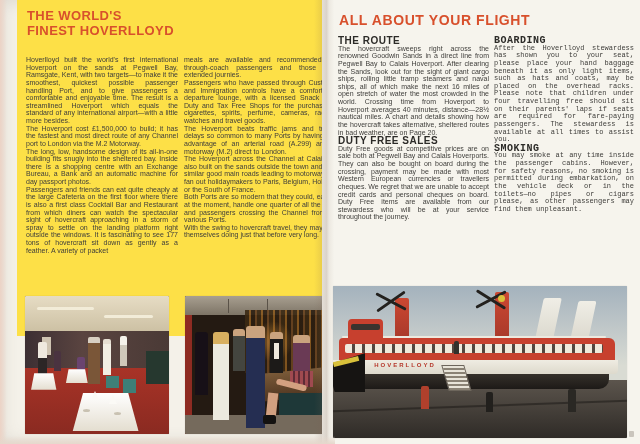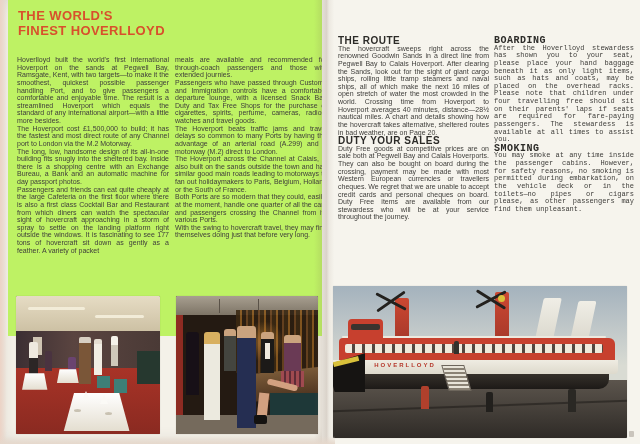--- a/index.html
+++ b/index.html
@@ -8,21 +8,21 @@
     background:#f4f1e9;
     font-family:"Liberation Sans","DejaVu Sans",sans-serif;
     box-shadow:inset 0 0 18px rgba(90,70,60,.18);
   }
   .abs{position:absolute;}
   
   .edge-left{left:0;top:0;width:7px;height:444px;background:linear-gradient(90deg,#ecd3c6,rgba(244,241,233,0));}
   .edge-bottom{left:0;bottom:0;width:335px;height:8px;background:linear-gradient(0deg,#e6d8cc,rgba(244,241,233,0));}
   .gutter{left:314px;top:0;width:26px;height:444px;
     background:linear-gradient(90deg,rgba(0,0,0,0),rgba(120,95,80,.22) 48%,rgba(150,130,115,.10) 58%,rgba(0,0,0,0) 78%);}
-  .page-left{left:8px;top:0;width:322px;height:336px;background:#bef264;}
+  .page-left{left:17px;top:0;width:322px;height:336px;background:#fde047;}
   .page-right{left:322px;top:0;width:318px;height:444px;background:#f6f4ed;}
   
   .title{color:#d8502c;font-weight:bold;letter-spacing:.4px;line-height:15px;font-size:13px;}
   .title-right{color:#d8502c;font-weight:bold;letter-spacing:.6px;font-size:14px;}
   
   .col{font-size:7px;line-height:7.62px;color:#3e3d3a;text-align:justify;}
   .col p{margin:0;}
   .sec-h{font-size:10px;font-weight:bold;color:#2c2b28;letter-spacing:.5px;margin:0;padding-top:1px;}
   
   .photo{overflow:hidden;border-radius:1px;box-shadow:0 0 1px rgba(0,0,0,.3);}
@@ -146,25 +146,26 @@
       <div class="abs" style="left:63%;top:34%;width:3%;height:12%;background:#efe9dd;"></div>
       <div class="abs" style="left:76%;top:28%;width:12%;height:30%;background:linear-gradient(#caa37e 20%,#6a3a55 20%);border-radius:3px 3px 0 0;"></div>
       <div class="abs" style="left:74%;top:54%;width:16%;height:12%;background:repeating-linear-gradient(90deg,#a04a50 0 3px,#5e2c36 3px 5px);"></div>
       <div class="abs" style="left:64%;top:62%;width:22%;height:4%;background:#d2a080;transform:rotate(14deg);border-radius:3px;"></div>
       <div class="abs" style="left:58%;top:70%;width:7%;height:18%;background:#d2a080;transform:rotate(6deg);"></div>
       <div class="abs" style="left:55%;top:86%;width:9%;height:7%;background:#141210;border-radius:2px;"></div>
     </div>
   </div>
 
   <div class="abs page-right">
+    <div class="abs title-right" style="left:17px;top:12px;">ALL ABOUT YOUR FLIGHT</div>
 
     <div class="abs col" style="left:16px;top:36px;width:151px;">
       <p class="sec-h">THE ROUTE</p>
       <p>The hovercraft sweeps right across the renowned Goodwin Sands in a direct line from Pegwell Bay to Calais Hoverport. After clearing the Sands, look out for the sight of giant cargo ships, rolling little tramp steamers and naval ships, all of which make the next 16 miles of open stretch of water the most crowded in the world. Crossing time from Hoverport to Hoverport averages 40 minutes, distance—28½ nautical miles. A chart and details showing how the hovercraft takes alternative, sheltered routes in bad weather, are on Page 20.</p>
-      <p class="sec-h">DUTY YOUR SALES</p>
+      <p class="sec-h">DUTY FREE SALES</p>
       <p>Duty Free goods at competitive prices are on sale both at Pegwell Bay and Calais Hoverports. They can also be bought on board during the crossing, payment may be made with most Western European currencies or travellers cheques. We regret that we are unable to accept credit cards and personal cheques on board. Duty Free items are available from our stewardess who will be at your service throughout the journey.</p>
     </div>
 
     <div class="abs col" style="left:172px;top:36px;width:140px;font-family:Liberation Mono, monospace;">
       <p class="sec-h">BOARDING</p>
       <p>After the Hoverlloyd stewardess has shown you to your seat, please place your hand baggage beneath it as only light items, such as hats and coats, may be placed on the overhead racks. Please note that children under four travelling free should sit on their parents' laps if seats are required for fare-paying passengers. The stewardess is available at all times to assist you.</p>
       <p class="sec-h">SMOKING</p>
       <p>You may smoke at any time inside the passenger cabins. However, for safety reasons, no smoking is permitted during embarkation, on the vehicle deck or in the toilets—no pipes or cigars please, as other passengers may find them unpleasant.</p>
     </div>
 

